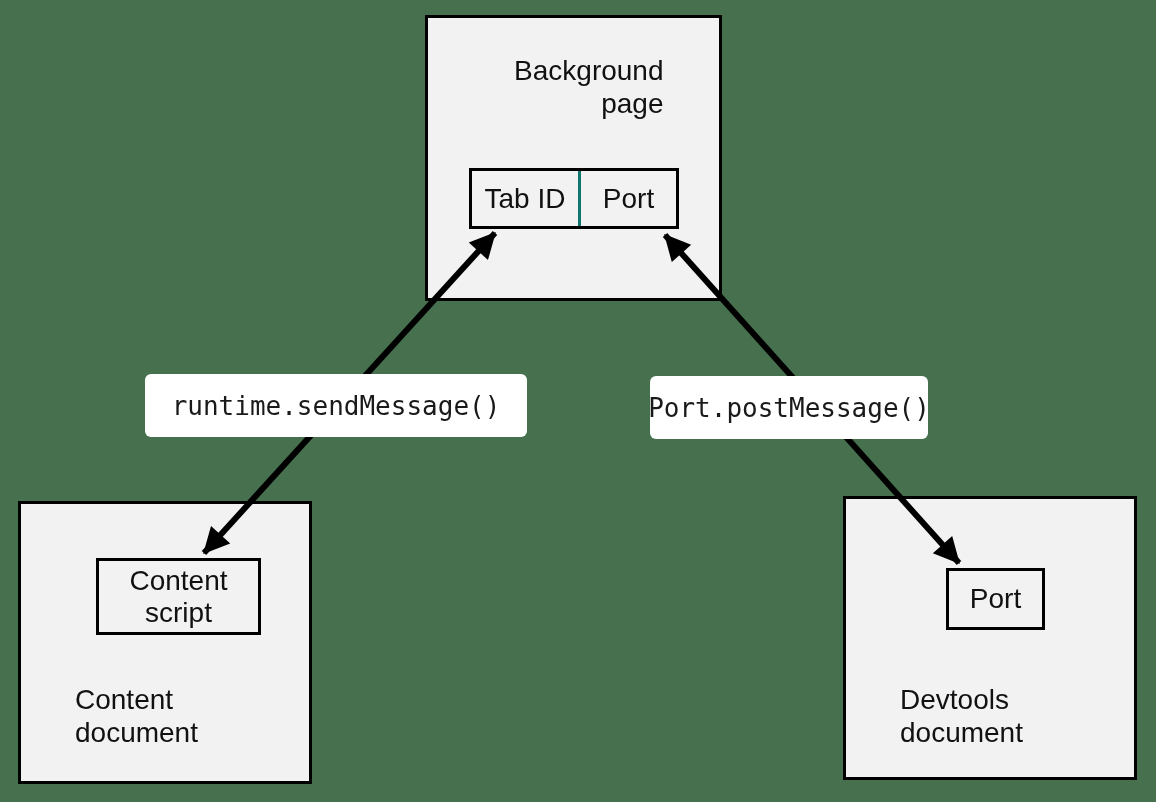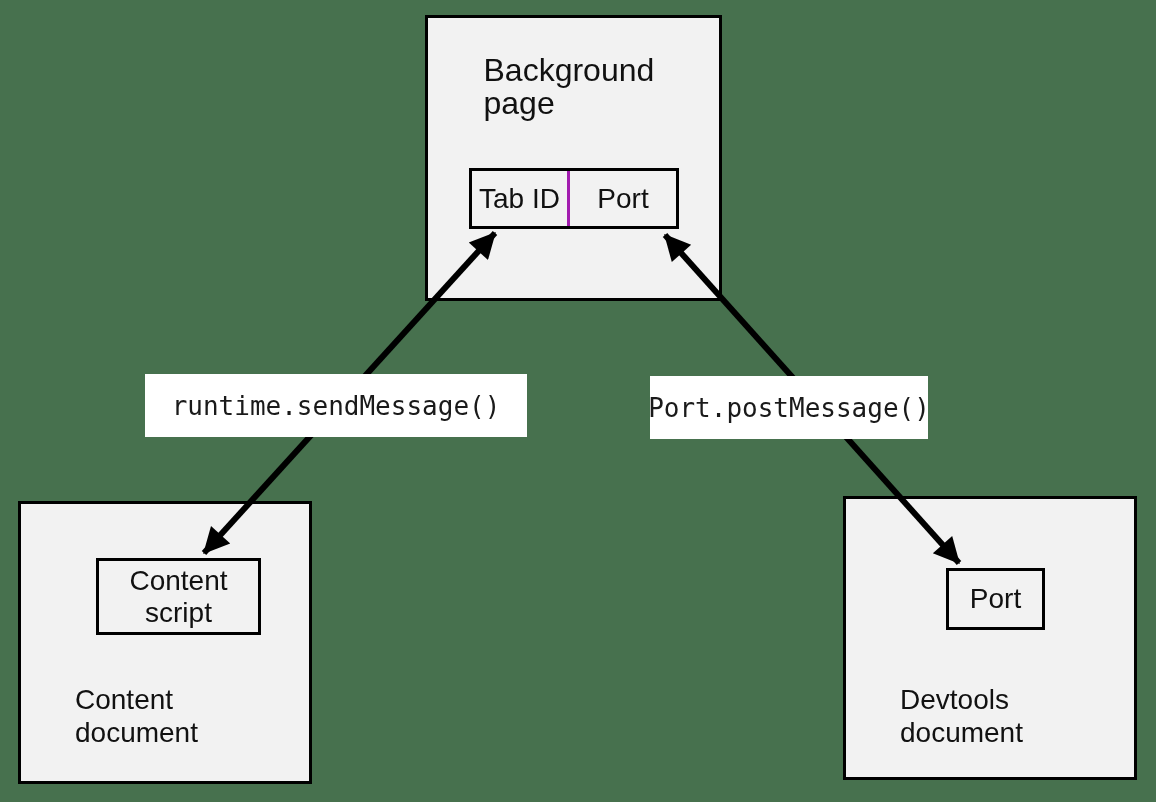--- a/index.html
+++ b/index.html
@@ -26,22 +26,22 @@
   .node-bg-page    { left: 425px; top: 15px;  width: 297px; height: 286px; }
   .node-content    { left: 18px;  top: 501px; width: 294px; height: 283px; }
   .node-devtools   { left: 843px; top: 496px; width: 294px; height: 284px; }
 
   .node-title {
     position: absolute;
     left: 0; right: 0;
     top: 36px;
     margin: 0 auto;
     width: 180px;
-    text-align: left;
-    font-size: 32px;
+    text-align: right;
+    font-size: 28px;
     line-height: 33px;
     color: #111111;
   }
   .doc-label {
     position: absolute;
     left: 0; right: 0;
     margin: 0 auto;
     width: 180px;
     font-size: 28px;
     line-height: 33px;
@@ -62,21 +62,21 @@
   }
   .cell {
     box-sizing: border-box;
     display: flex;
     align-items: center;
     justify-content: center;
     font-size: 28px;
     color: #111111;
     background: #F2F2F2;
   }
-  .cell-tab-id { width: 98px; border-right: 3px solid #a21caf; }
+  .cell-tab-id { width: 109px; border-right: 3px solid #0f766e; }
   .cell-port   { flex: 1; }
 
   .inner-box {
     position: absolute;
     box-sizing: border-box;
     background: #F2F2F2;
     border: 3px solid #000000;
     display: flex;
     align-items: center;
     justify-content: center;
@@ -104,20 +104,21 @@
     position: absolute;
     box-sizing: border-box;
     background: #FFFFFF;
     display: flex;
     align-items: center;
     justify-content: center;
     font-family: "DejaVu Sans Mono", monospace;
     font-size: 26px;
     color: #1A1A1A;
     white-space: nowrap;
+    border-radius: 6px;
   }
   .edge-label-runtime { left: 145px; top: 374px; width: 382px; height: 63px; }
   .edge-label-port    { left: 650px; top: 376px; width: 278px; height: 63px; }
 </style>
 </head>
 <body>
 
 <div class="canvas">
 
   <div class="node node-bg-page">

